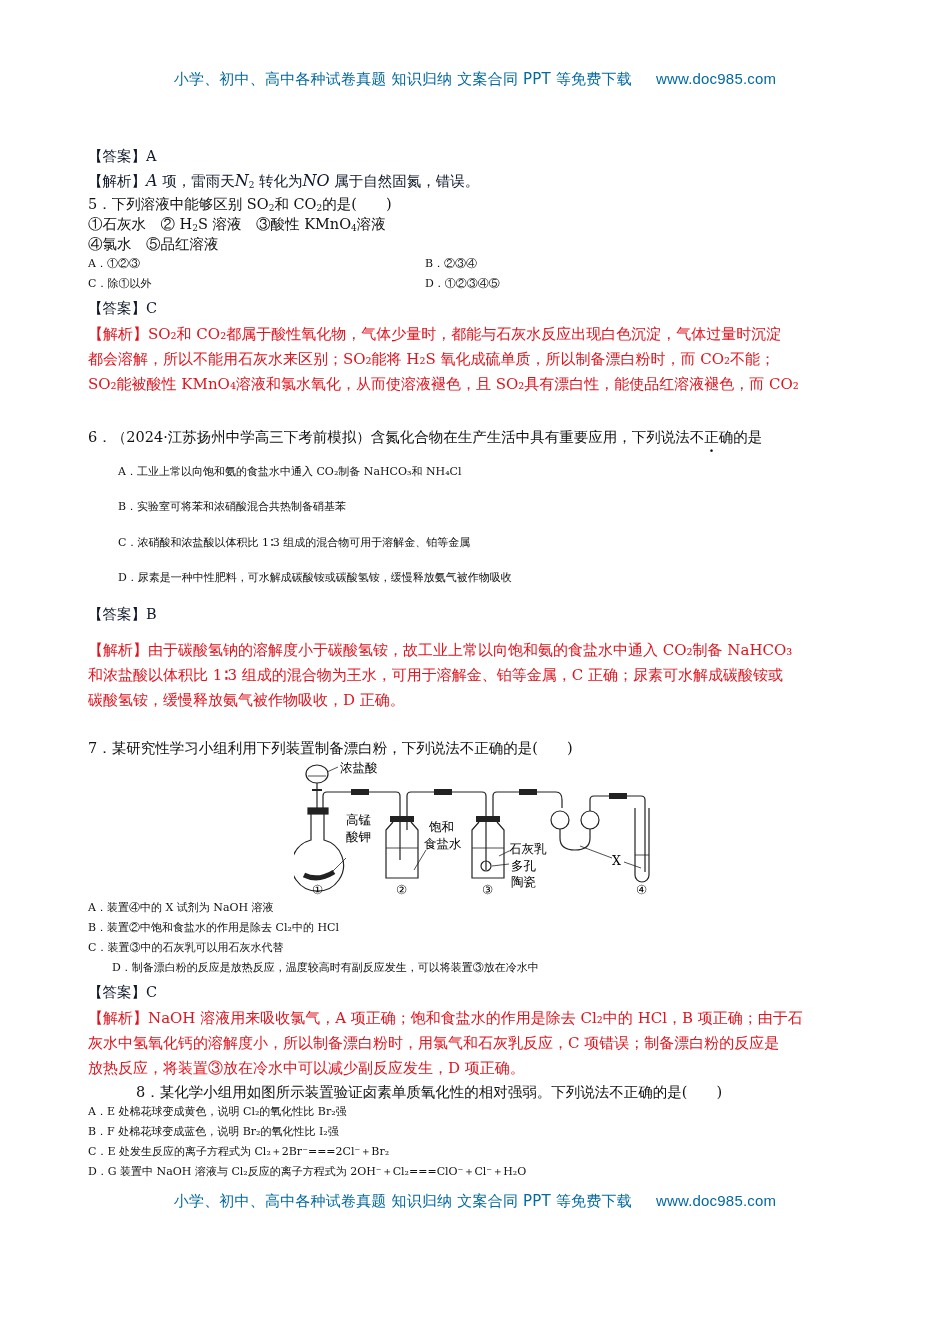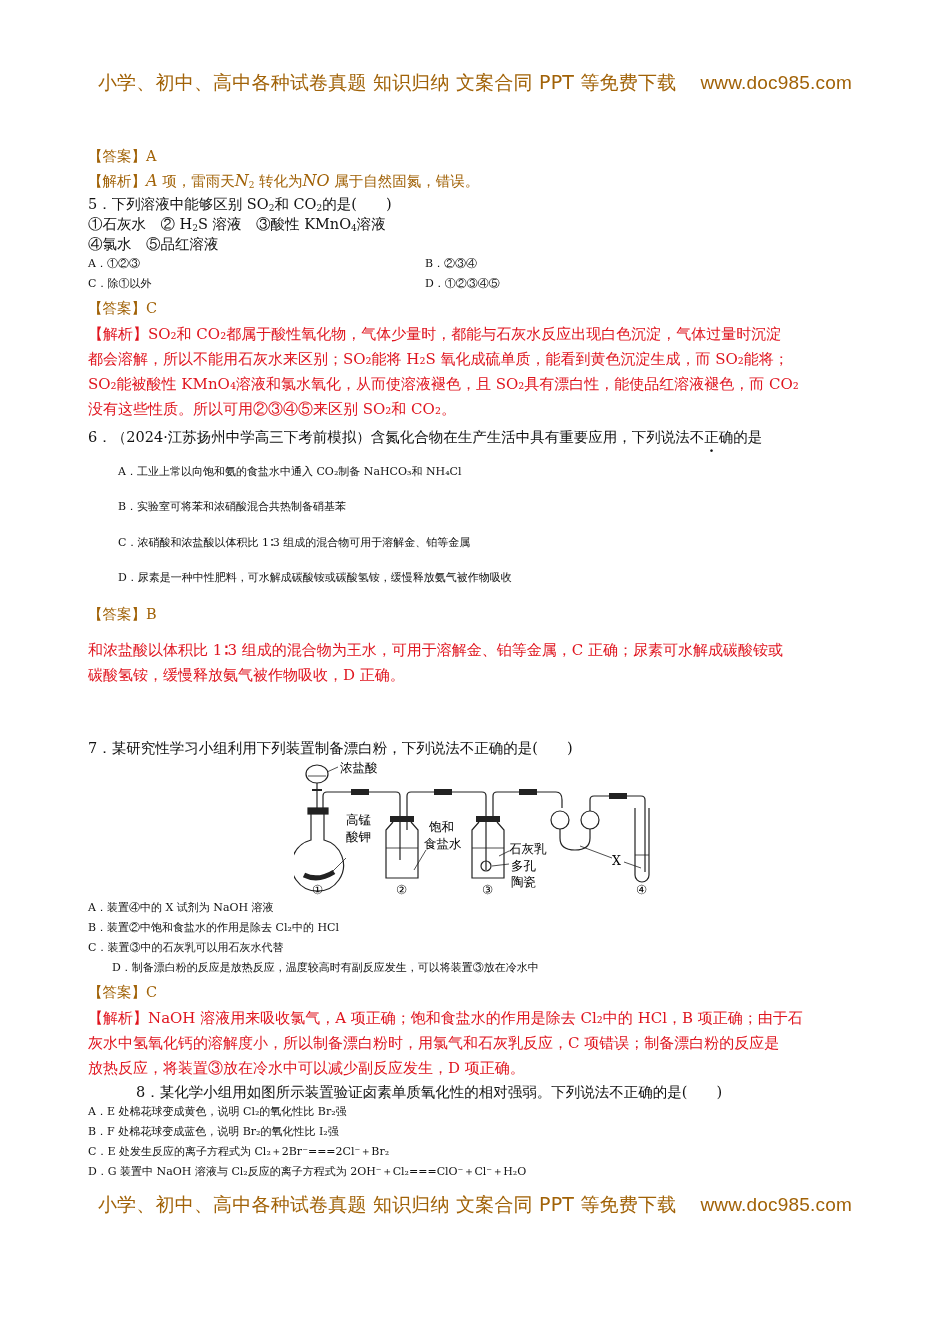--- a/index.html
+++ b/index.html
@@ -1,22 +1,22 @@
 <!DOCTYPE html>
 <html><head>
 <meta charset="utf-8">
 <style>
   html, body { margin:0; padding:0; background:#ffffff; }
   body { width:950px; height:1344px; position:relative; overflow:hidden;
          font-family:"DejaVu Serif","Liberation Serif",serif; color:#111; }
-  .hdr { position:absolute; left:0; width:950px; text-align:center; font-size:19px;
-         font-family:"DejaVu Sans","Liberation Sans",sans-serif; color:#a16207; letter-spacing:0.2px; }
+  .hdr { position:absolute; left:0; width:950px; text-align:center; font-size:15px;
+         font-family:"DejaVu Sans","Liberation Sans",sans-serif; color:#0369a1; letter-spacing:0.2px; }
   .hdr .url { margin-left:24px; font-family:"Liberation Sans","DejaVu Sans",sans-serif; }
   .line { position:absolute; left:88px; font-size:14.5px; line-height:20px; white-space:nowrap; }
-  .red { color:#a16207; }
+  .red { color:#0f172a; }
   .para { position:absolute; left:88px; width:772px; font-size:15px; line-height:25px; color:#e0141e; text-align:justify; }
   .opt { position:absolute; font-size:11px; line-height:20px; white-space:nowrap; }
   .ind { left:118px; }
   sub { font-size:9px; vertical-align:-2px; line-height:0; }
   .em { position:relative; }
   .em::after { content:"·"; position:absolute; left:50%; top:12px; transform:translateX(-50%); font-weight:bold; }
   .ital { font-family:"DejaVu Serif",serif; font-style:italic; font-size:16px; }
   #diagram { position:absolute; left:294px; top:760px; }
   .dlabel { font-size:12.5px; font-family:"DejaVu Serif",serif; }
 </style>
@@ -41,34 +41,34 @@
   <span>①石灰水</span>　<span>② H</span><sub>2</sub><span>S 溶液</span>　<span>③酸性 KMnO</span><sub>4</sub><span>溶液</span>
 </div>
 <div class="line" style="top:234px;">④氯水　⑤品红溶液</div>
 <div class="opt" style="left:88px; top:254px;"><span>A．</span><span>①②③</span></div>
 <div class="opt" style="left:425px; top:254px;"><span>B．</span><span>②③④</span></div>
 <div class="opt" style="left:88px; top:274px;text-align:center;"><span>C．</span><span>除①以外</span></div>
 <div class="opt" style="left:425px; top:274px;"><span>D．</span><span>①②③④⑤</span></div>
 <div class="line red" style="top:298px;"><span>【答案】</span><span>C</span></div>
 <div class="para" style="top:322px;">
   <div><span>【解析】</span><span>SO₂和 CO₂都属于酸性氧化物，气体少量时，都能与石灰水反应出现白色沉淀，气体过量时沉淀</span></div>
-  <div>都会溶解，所以不能用石灰水来区别；SO₂能将 H₂S 氧化成硫单质，能看到黄色沉淀生成，而 SO₂能将；</div>
+  <div>都会溶解，所以不能用石灰水来区别；SO₂能将 H₂S 氧化成硫单质，所以制备漂白粉时，而 CO₂不能；</div>
   <div>SO₂能被酸性 KMnO₄溶液和氯水氧化，从而使溶液褪色，且 SO₂具有漂白性，能使品红溶液褪色，而 CO₂</div>
-  <div>没有这些性质。所以可用②③④⑤来区别 SO₂和 CO₂。</div>
 </div>
 
 <div class="line" style="top:427px;">
   <span>6．（2024·江苏扬州中学高三下考前模拟）含氮化合物在生产生活中具有重要应用，下列说法</span><span class="em">不正确</span><span>的是</span>
 </div>
 <div class="opt ind" style="top:462px;"><span>A．</span><span>工业上常以向饱和氨的食盐水中通入 CO₂制备 NaHCO₃和 NH₄Cl</span></div>
 <div class="opt ind" style="top:497px;"><span>B．</span><span>实验室可将苯和浓硝酸混合共热制备硝基苯</span></div>
 <div class="opt ind" style="top:533px;"><span>C．</span><span>浓硝酸和浓盐酸以体积比 1∶3 组成的混合物可用于溶解金、铂等金属</span></div>
 <div class="opt ind" style="top:568px;"><span>D．</span><span>尿素是一种中性肥料，可水解成碳酸铵或碳酸氢铵，缓慢释放氨气被作物吸收</span></div>
 <div class="line red" style="top:604px;"><span>【答案】</span><span>B</span></div>
 <div class="para" style="top:638px;">
+  <div><span>【解析】</span><span>由于碳酸氢钠的溶解度小于碳酸氢铵，故工业上常以向饱和氨的食盐水中通入 CO₂制备 NaHCO₃</span></div>
   <div>和浓盐酸以体积比 1∶3 组成的混合物为王水，可用于溶解金、铂等金属，C 正确；尿素可水解成碳酸铵或</div>
   <div>碳酸氢铵，缓慢释放氨气被作物吸收，D 正确。</div>
 </div>
 
 <div class="line" style="top:738px;text-align:right;">7．某研究性学习小组利用下列装置制备漂白粉，下列说法不正确的是(　　)</div>
 
 <svg id="diagram" width="370" height="138" viewBox="0 0 370 138">
   <g fill="none" stroke="#222" stroke-width="1.2">
 
     <ellipse cx="23" cy="14" rx="11" ry="9"></ellipse>

